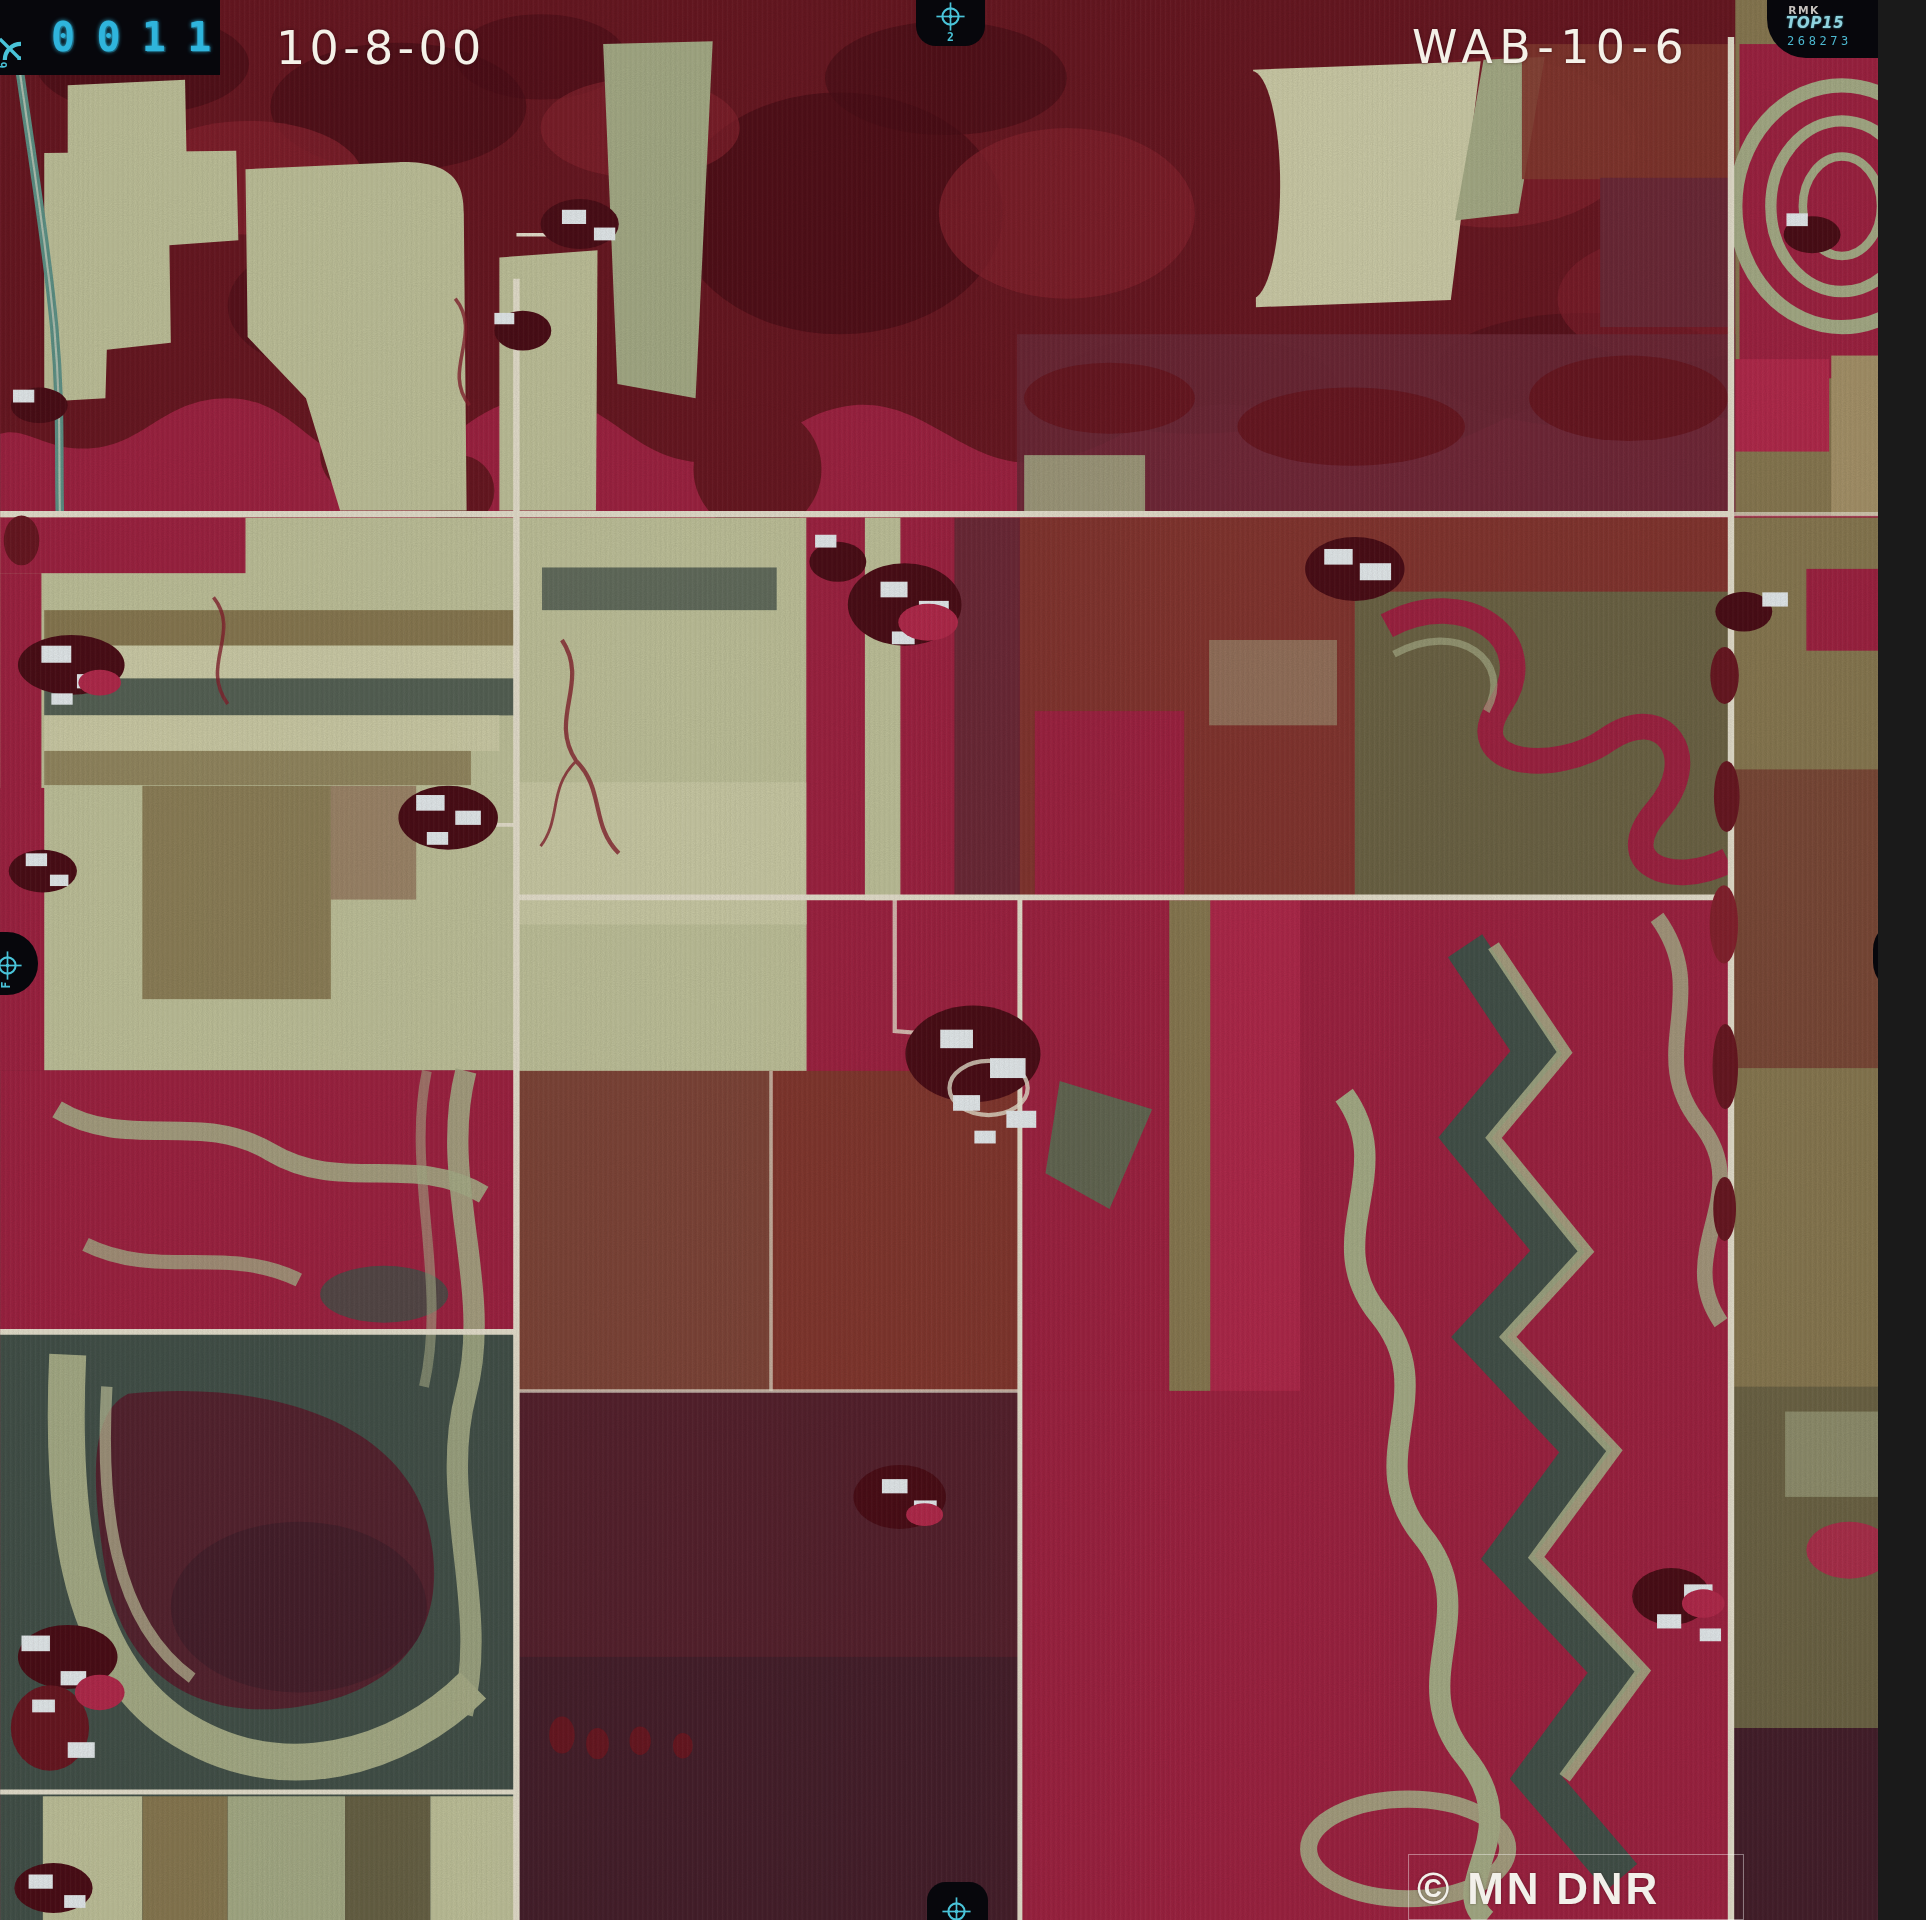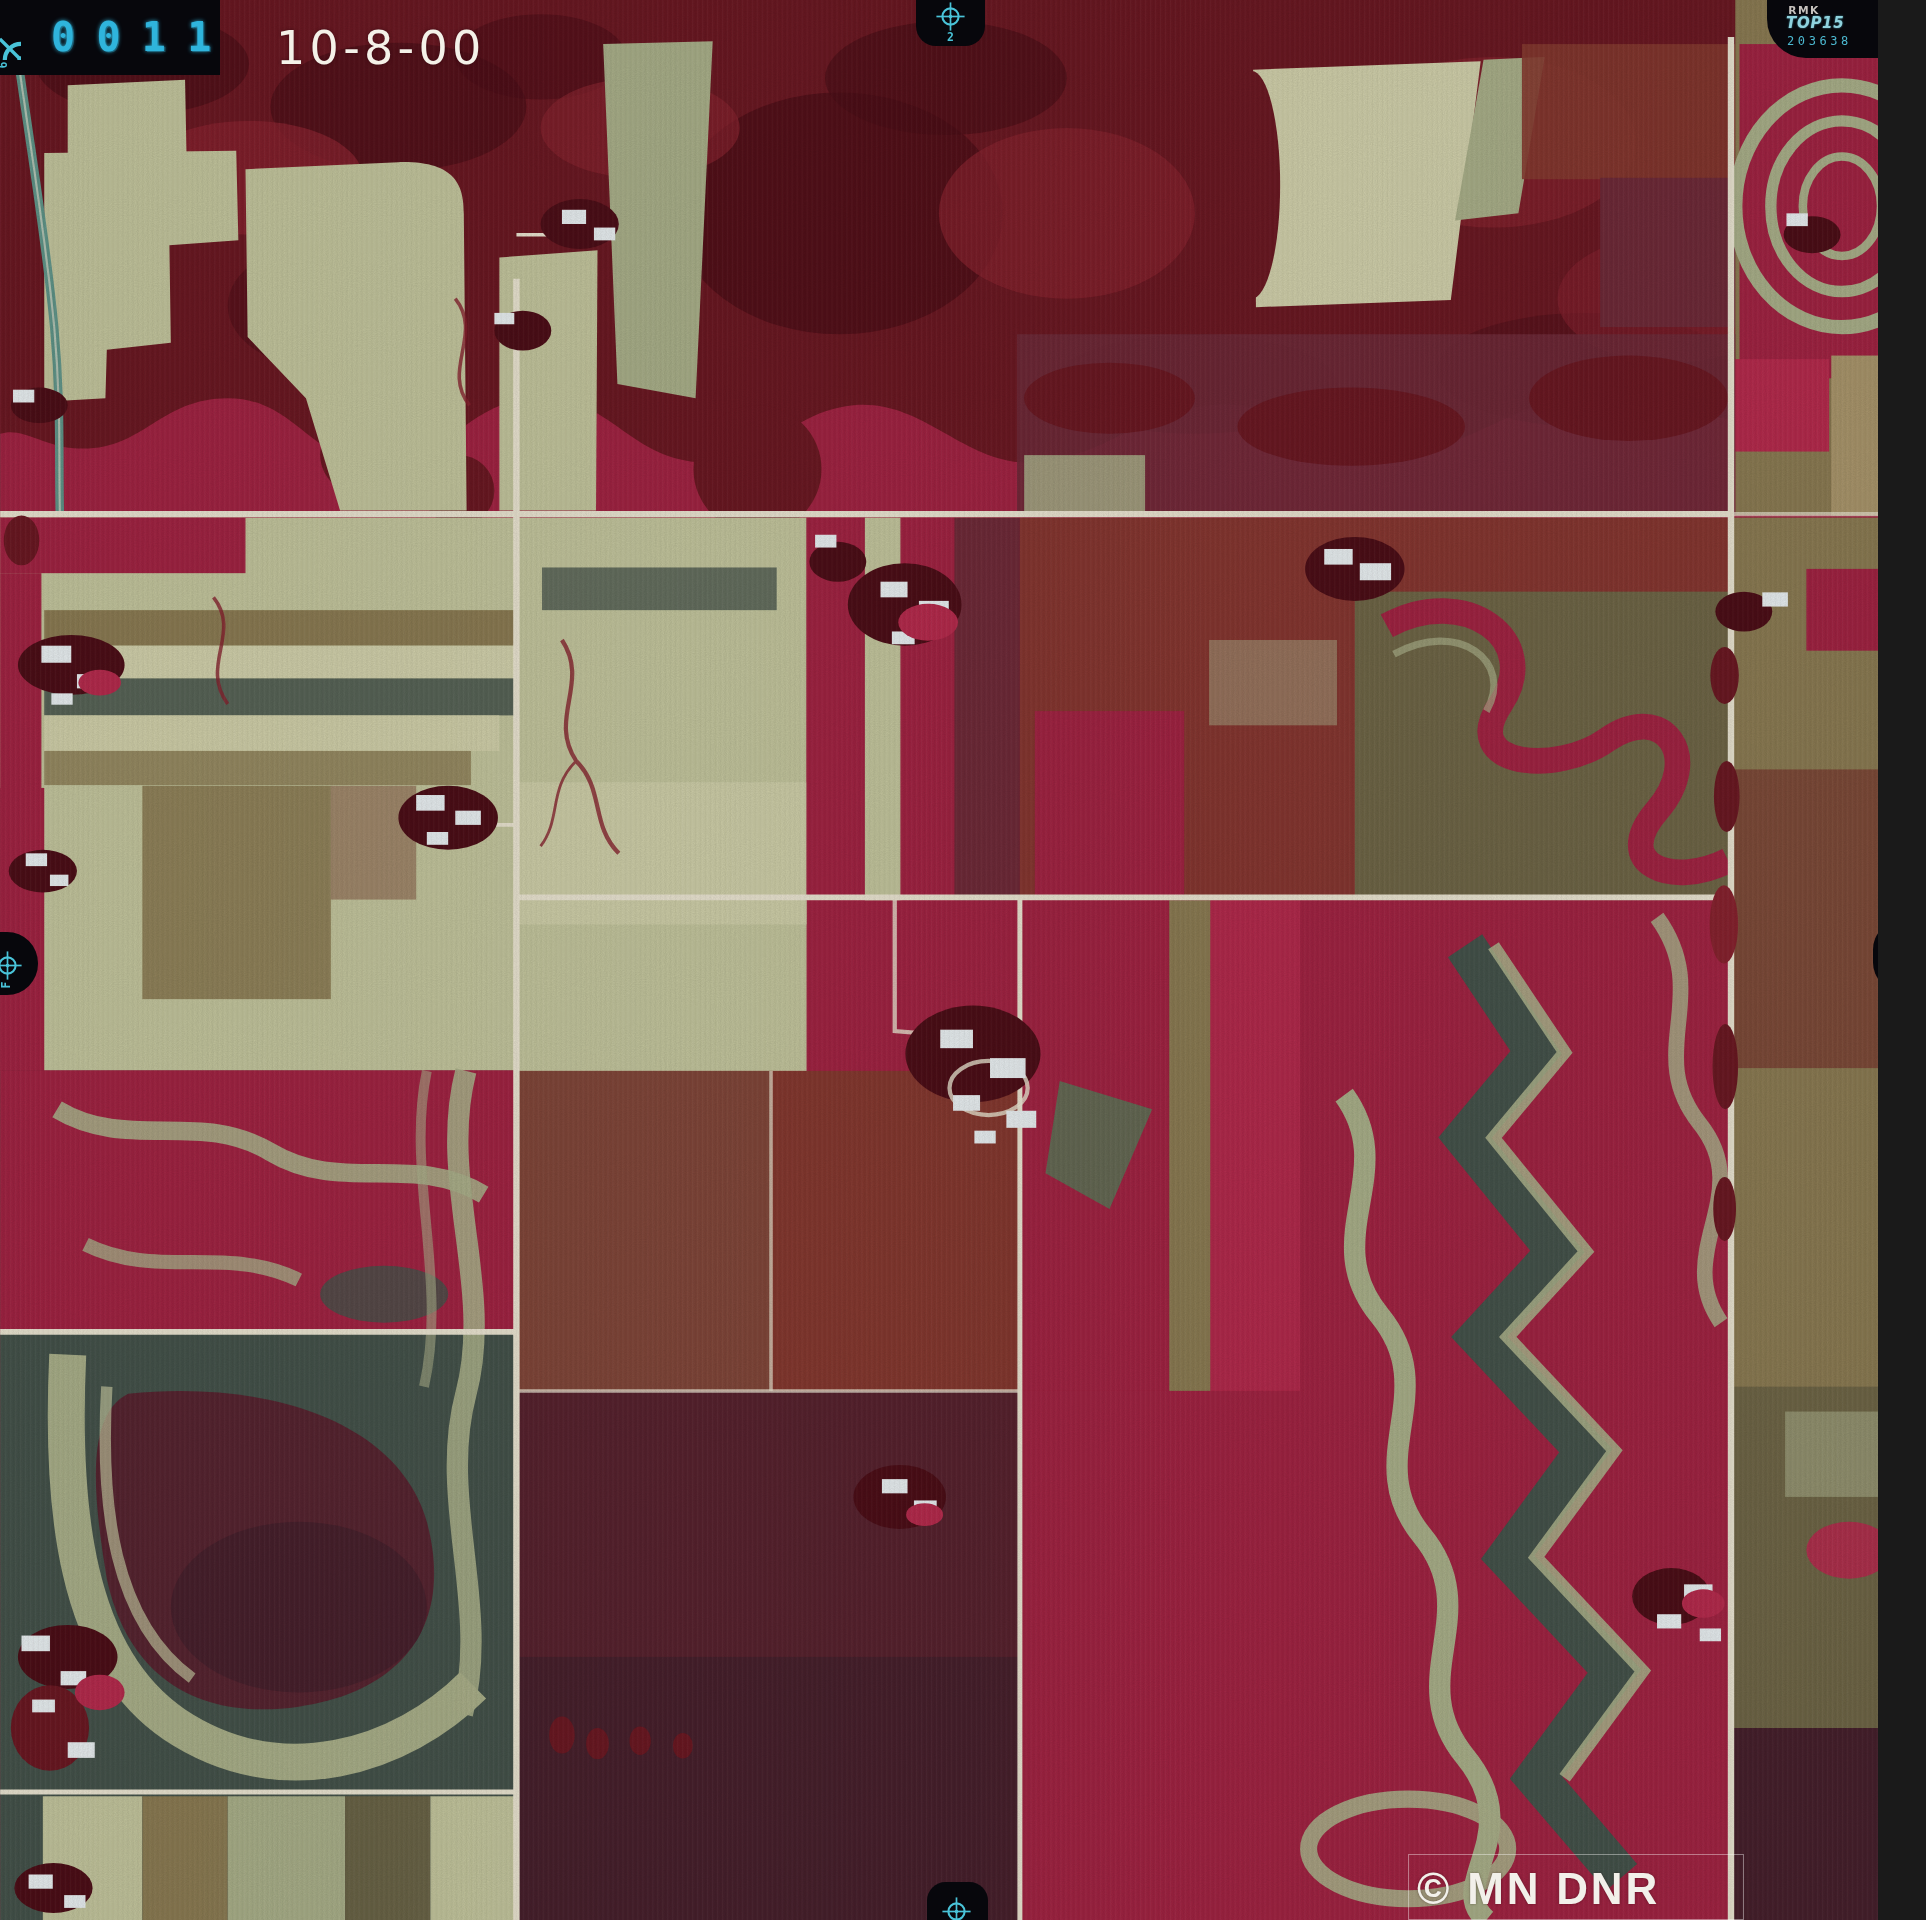--- a/index.html
+++ b/index.html
@@ -331,25 +331,26 @@
 <div class="tab counter-strip">
   <svg class="fidsvg" style="left:-10px;top:28.5px" width="31" height="31" viewBox="-22 -22 22 22">
         <use href="#fid-x" x="-22" y="-22" transform="translate(22,22)"></use>
       </svg>
   <div class="fidlbl rot" style="left:0;top:58px">6</div>
   <div class="ov counter-digits">0011</div>
 </div>
 
 <div class="ov marker-text date-label">10-8-00</div>
 
+<div class="ov marker-text photoid-label">WAB-10-6</div>
 
 <div class="tab tr-tab">
   <div class="ov cam-maker">RMK</div>
   <div class="ov cam-model">TOP15</div>
-  <div class="ov cam-serial">203638</div>
+  <div class="ov cam-serial">268273</div>
   <svg class="fidsvg" style="left:119px;top:1.4px" width="31" height="31" viewBox="-22 -22 44 44">
         <use href="#fid-x"></use>
       </svg>
   <div class="fidlbl rot" style="left:131px;top:34px">L</div>
 </div>
 
 <div class="tab tc-tab">
   <svg class="fidsvg" style="left:19px;top:0.7px" width="31" height="31" viewBox="-22 -22 44 44">
         <use href="#fid-plus"></use>
       </svg>

